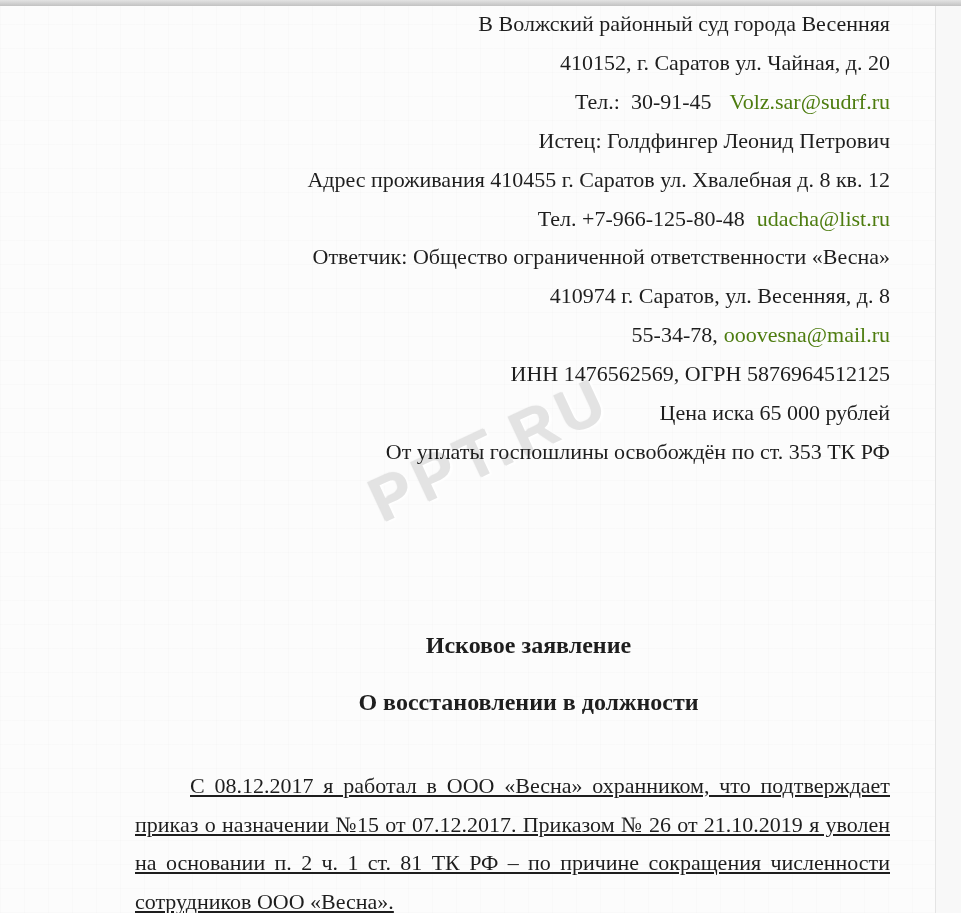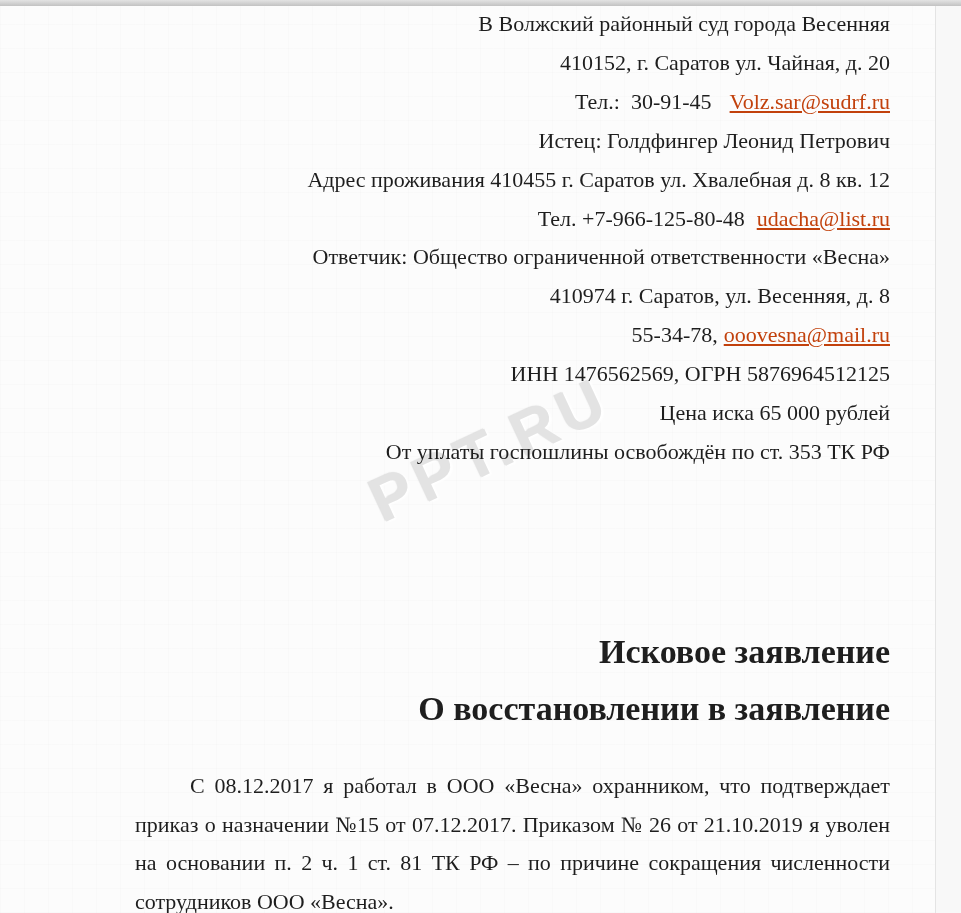--- a/index.html
+++ b/index.html
@@ -48,47 +48,46 @@
   .header-block {
     position: absolute;
     top: 5px; right: 71px;
     text-align: right;
     font-size: 22px;
     line-height: 38.9px;
     z-index: 1;
   }
   .hline { white-space: pre; }
   a.doc-link {
-    color: #c2410c;
-    text-decoration: underline;
+    color: #4d7c0f;
     cursor: pointer;
   }
   .gap-lg { margin-left: 18px; }
   .gap-md { margin-left: 12px; text-align: right; }
   .gap-sm { margin-left: 6px; }
   .doc-title, .doc-subtitle {
     position: absolute;
-    left: 135px; width: 755px;
-    text-align: right;
+    left: 151px; width: 755px;
+    text-align: center;
     font-weight: bold;
-    font-size: 34px;
+    font-size: 24px;
     line-height: 1.15;
     z-index: 1;
   }
   .doc-title   { top: 632px; }
   .doc-subtitle{ top: 689px; }
   .body-block {
     position: absolute;
     left: 135px; top: 767px;
     width: 755px;
     font-size: 22px;
     line-height: 38.6px;
     z-index: 1;
   }
-  .bline { white-space: normal; }
+  .bline { white-space: normal; text-decoration: underline; }
   .bline.just { text-align: justify; text-align-last: justify; }
   .bline.indent { padding-left: 55px; }
 </style>
 </head>
 <body>
 
 <div class="top-bar"></div>
 <div class="right-margin-strip"></div>
 <div class="page-right-edge"></div>
 
@@ -103,20 +102,20 @@
   <div class="hline"><span>Тел. +7-966-125-80-48</span><a class="doc-link gap-md">udacha@list.ru</a></div>
   <div class="hline">Ответчик: Общество ограниченной ответственности «Весна»</div>
   <div class="hline">410974 г. Саратов, ул. Весенняя, д. 8</div>
   <div class="hline"><span>55-34-78,</span><a class="doc-link gap-sm">ooovesna@mail.ru</a></div>
   <div class="hline">ИНН 1476562569, ОГРН 5876964512125</div>
   <div class="hline">Цена иска 65 000 рублей</div>
   <div class="hline">От уплаты госпошлины освобождён по ст. 353 ТК РФ</div>
 </div>
 
 <div class="doc-title">Исковое заявление</div>
-<div class="doc-subtitle">О восстановлении в заявление</div>
+<div class="doc-subtitle">О восстановлении в должности</div>
 
 <div class="body-block">
   <div class="bline just indent">С 08.12.2017 я работал в ООО «Весна» охранником, что подтверждает</div>
   <div class="bline just">приказ о назначении №15 от 07.12.2017. Приказом № 26 от 21.10.2019 я уволен</div>
   <div class="bline just">на основании п. 2 ч. 1 ст. 81 ТК РФ – по причине сокращения численности</div>
   <div class="bline">сотрудников ООО «Весна».</div>
 </div>
 
 </body></html>

